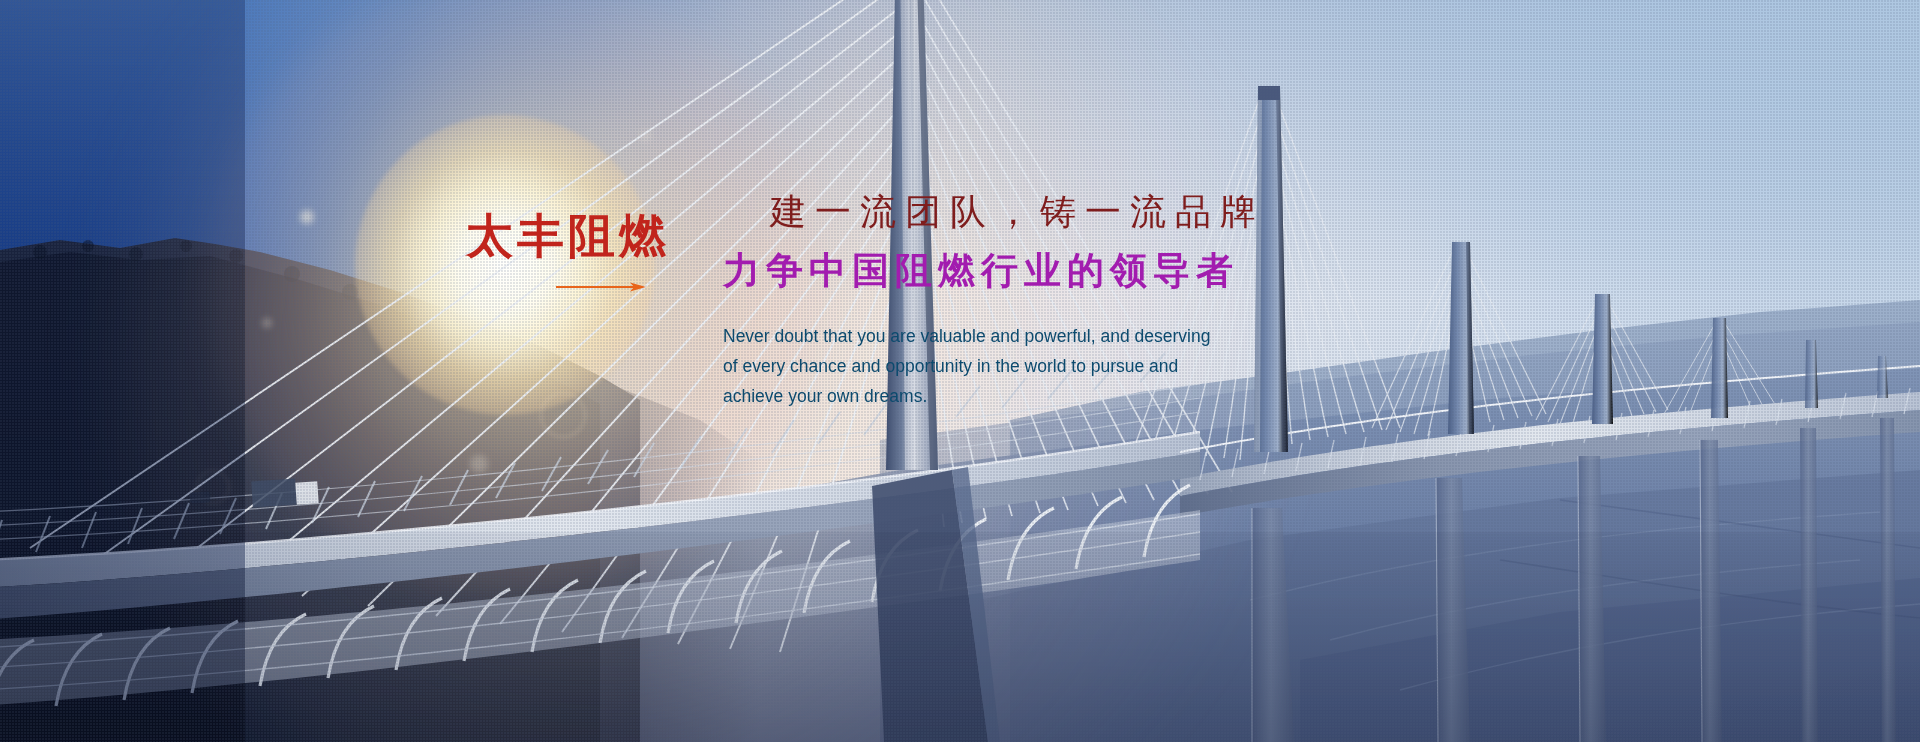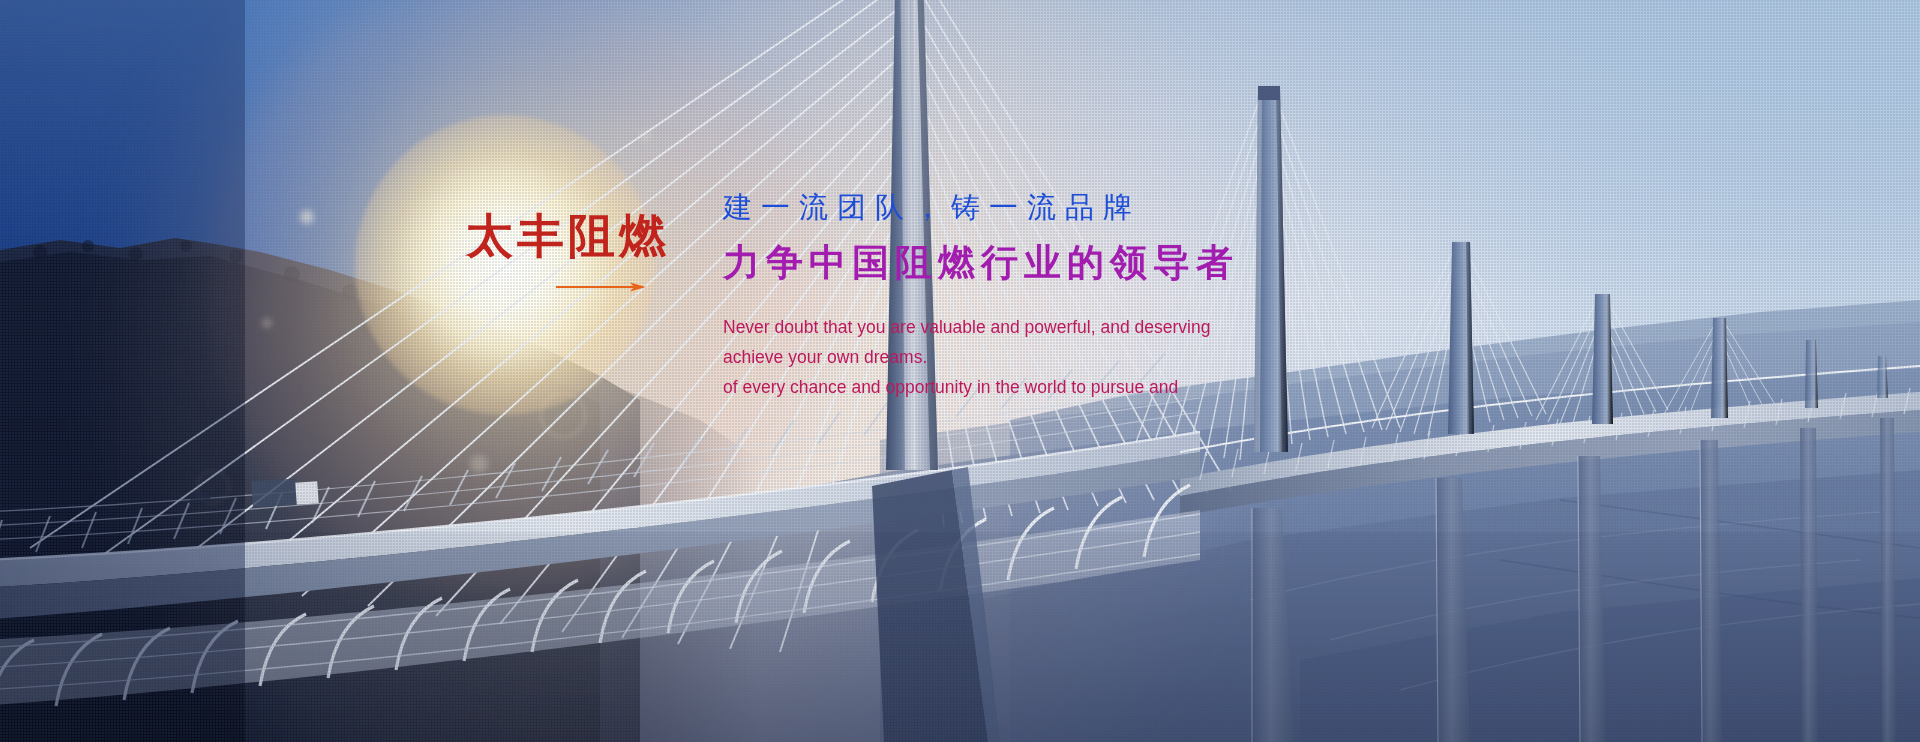--- a/index.html
+++ b/index.html
@@ -131,41 +131,42 @@
   .logo-arrow{
     position:relative;margin-top:22px;margin-left:90px;width:92px;height:12px;
   }
   .logo-arrow svg{display:block;}
 
   .copy{
     position:absolute;left:723px;top:190px;width:620px;
   }
   .head-sub{
     font-family:"DejaVu Serif","Liberation Serif",serif;
-    font-size:29px;
+    font-size:36px;
     letter-spacing:9px;
-    color:#1d4ed8;
+    color:#7f1d1d;
     line-height:1.2;
     white-space:nowrap;
+    margin-left:47px;
   }
   .head-main{
     margin-top:16px;
     font-family:"DejaVu Sans","Liberation Sans",sans-serif;
     font-weight:bold;
     font-size:37px;
     letter-spacing:6px;
     color:#a21caf;
     line-height:1.2;
     white-space:nowrap;
   }
   .desc{
     margin-top:27px;
     font-family:"Liberation Sans","DejaVu Sans",sans-serif;
     font-size:17.5px;
-    color:#be185d;
+    color:#0c4a6e;
     line-height:30px;
     width:580px;
   }
   .desc-line{white-space:nowrap;}
 </style>
 </head>
 <body>
 
 <div class="banner">
 
@@ -536,19 +537,19 @@
           <path d="M74,1.5 L90,6 L74,10.5 L78,6 Z" fill="#E8641A"></path>
         </svg>
       </div>
     </div>
 
     <div class="copy">
       <div class="head-sub">建一流团队，铸一流品牌</div>
       <div class="head-main">力争中国阻燃行业的领导者</div>
       <div class="desc">
         <div class="desc-line">Never doubt that you are valuable and powerful, and deserving</div>
+        <div class="desc-line"> of every chance and opportunity in the world to pursue and</div>
         <div class="desc-line">achieve your own dreams.</div>
-        <div class="desc-line"> of every chance and opportunity in the world to pursue and</div>
       </div>
     </div>
 
   </div>
 </div>
 
 </body></html>

